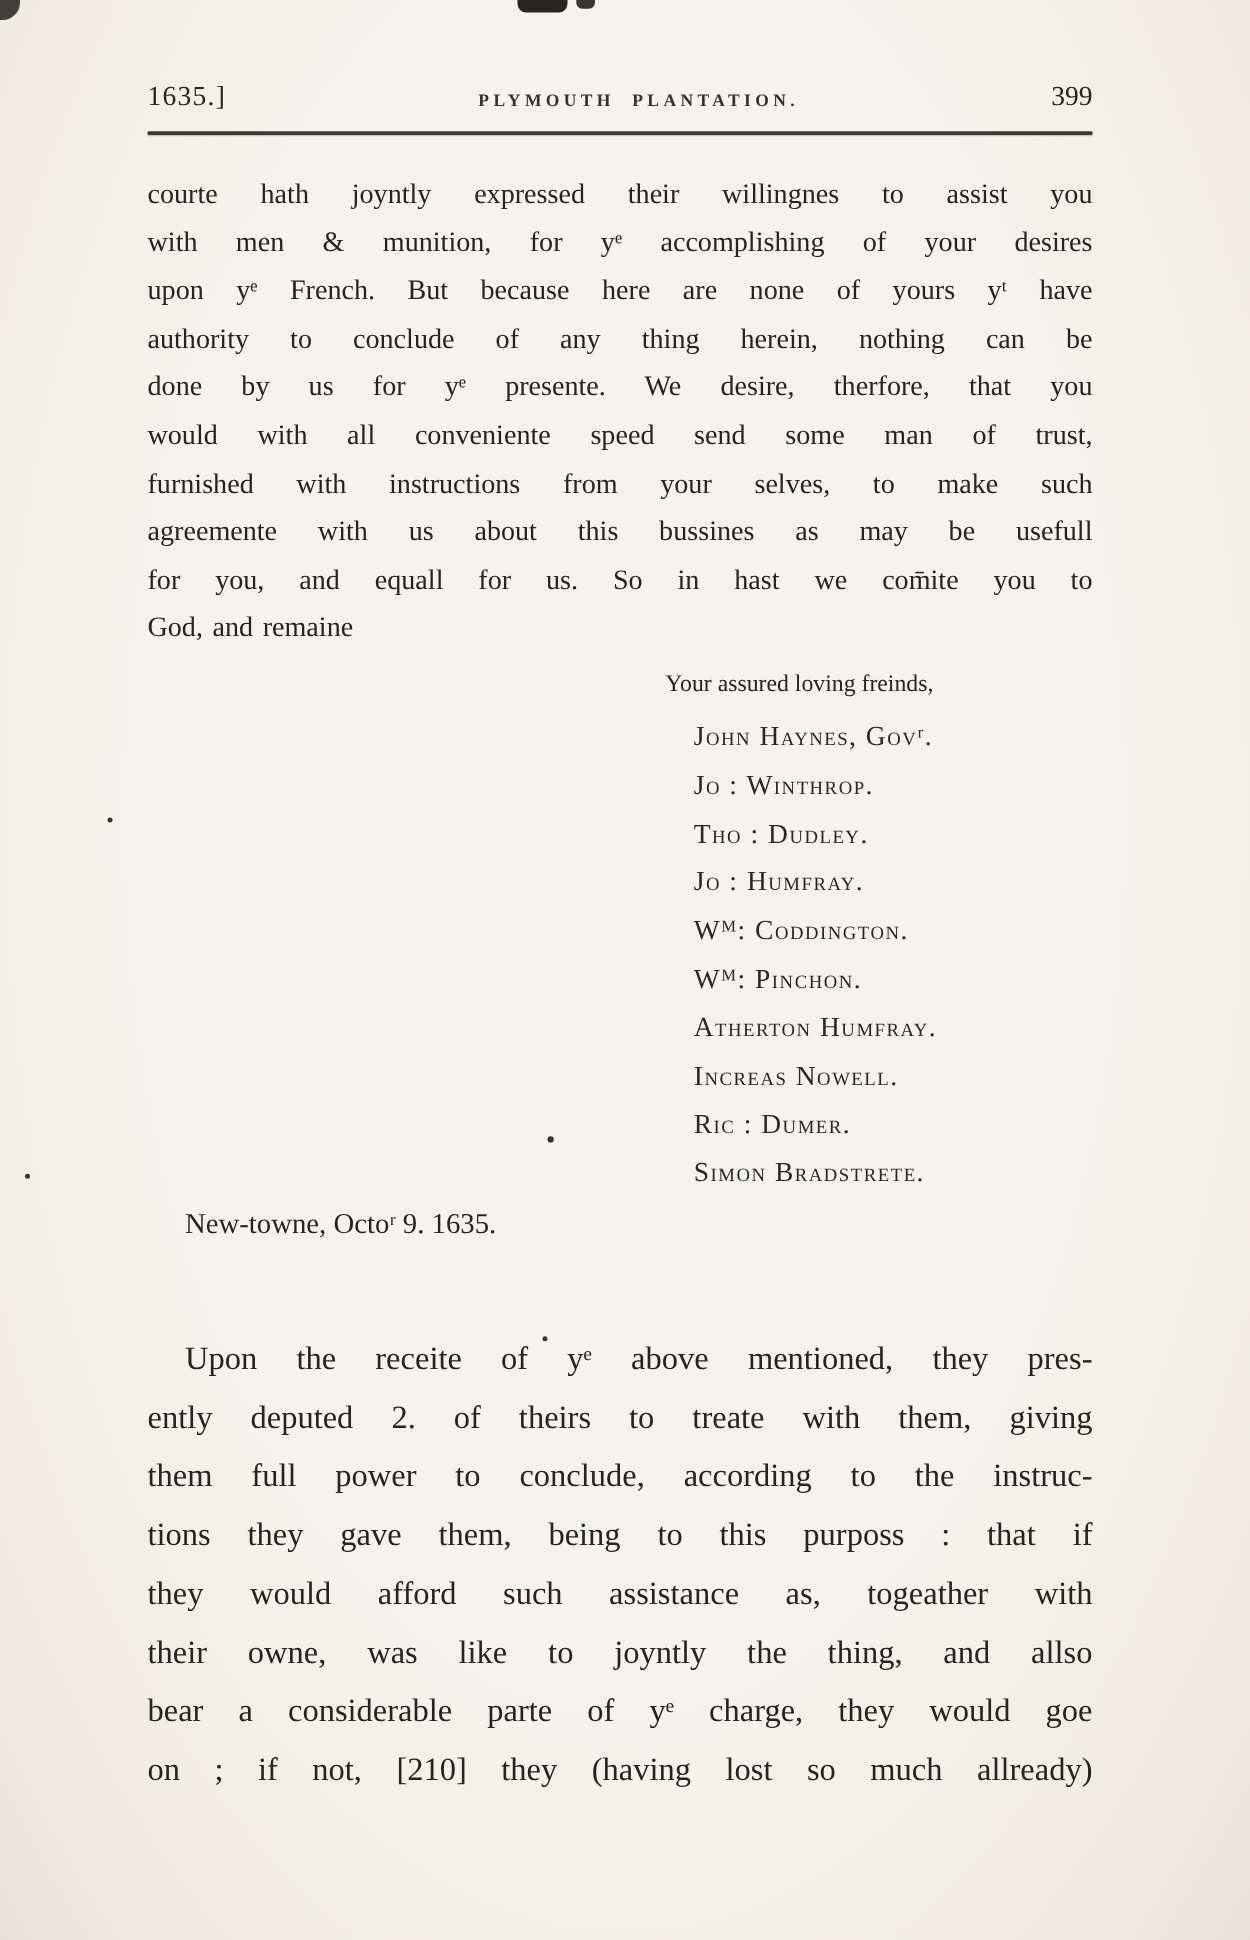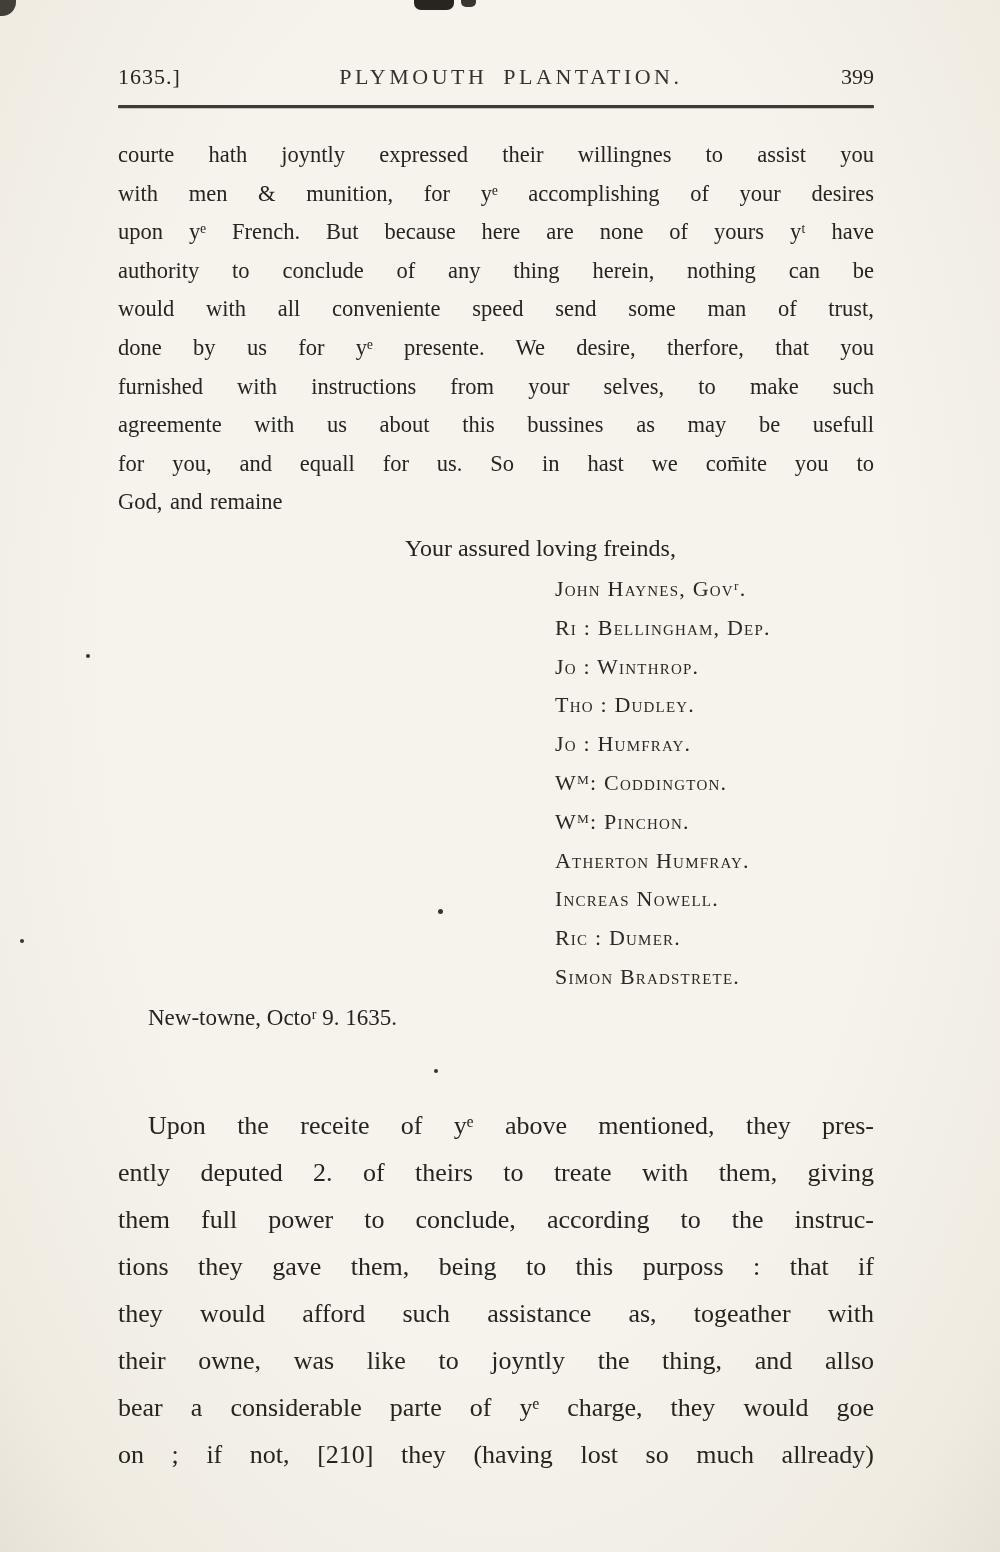--- a/index.html
+++ b/index.html
@@ -17,21 +17,21 @@
   }
 
   
   .running-head {
     display: flex;
     justify-content: space-between;
     align-items: flex-end;
     margin-top: 64px;
   }
   .head-year  { font-size: 22px; letter-spacing: 1px; }
-  .head-title { font-size: 22px; font-weight: 400; letter-spacing: 3.5px; word-spacing: 7px; color: #34322c; }
+  .head-title { font-size: 14px; font-weight: 700; letter-spacing: 3.5px; word-spacing: 7px; color: #34322c; }
   .head-page  { font-size: 22px; }
 
   .rule {
     height: 3px;
     background: #3d3b35;
     margin-top: 15px;
     border-radius: 1px;
     box-shadow: 0 1px 0 rgba(61,59,53,.25);
   }
 
@@ -40,24 +40,25 @@
   .para1 .line,
   .line.last {
     font-size: 22.5px;
     line-height: 38.6px;
     word-spacing: 2px;
   }
   .para1 .line { text-align: justify; text-align-last: justify; }
   .line.last   { text-align-last: left; }
 
   .closing {
-    font-size: 24px;
+    font-size: 19px;
     line-height: 40px;
     padding-left: 287px;
     margin-top: 6px;
+    text-align: center;
   }
 
   .signatures { padding-left: 437px; margin-top: 2px; }
   .signature {
     font-variant: small-caps;
     font-size: 22px;
     line-height: 38.8px;
     letter-spacing: 1.2px;
     color: #2a2822;
   }
@@ -111,33 +112,32 @@
   </header>
 
   <div class="rule"></div>
 
   <section>
     <div class="para1">
         <div class="line">courte hath joyntly expressed their willingnes to assist you</div>
         <div class="line">with men &amp; munition, for yᵉ accomplishing of your desires</div>
         <div class="line">upon yᵉ French. But because here are none of yours yᵗ have</div>
         <div class="line">authority to conclude of any thing herein, nothing can be</div>
+        <div class="line">done by us for yᵉ presente. We desire, therfore, that you</div>
         <div class="line">would with all conveniente speed send some man of trust,</div>
-        <div class="line">done by us for yᵉ presente. We desire, therfore, that you</div>
         <div class="line">furnished with instructions from your selves, to make such</div>
         <div class="line">agreemente with us about this bussines as may be usefull</div>
         <div class="line">for you, and equall for us. So in hast we com̄ite you to</div>
       </div>
     <div class="line last">God, and remaine</div>
 
     <div class="closing">Your assured loving freinds,</div>
 
     <div class="signatures">
         <div class="signature">John Haynes, Govʳ.</div>
-        <div class="signature">Ri : Bellingham, Dep.</div>
         <div class="signature">Jo : Winthrop.</div>
         <div class="signature">Tho : Dudley.</div>
         <div class="signature">Jo : Humfray.</div>
         <div class="signature">Wᴹ: Coddington.</div>
         <div class="signature">Wᴹ: Pinchon.</div>
         <div class="signature">Atherton Humfray.</div>
         <div class="signature">Increas Nowell.</div>
         <div class="signature">Ric : Dumer.</div>
         <div class="signature">Simon Bradstrete.</div>
       </div>

